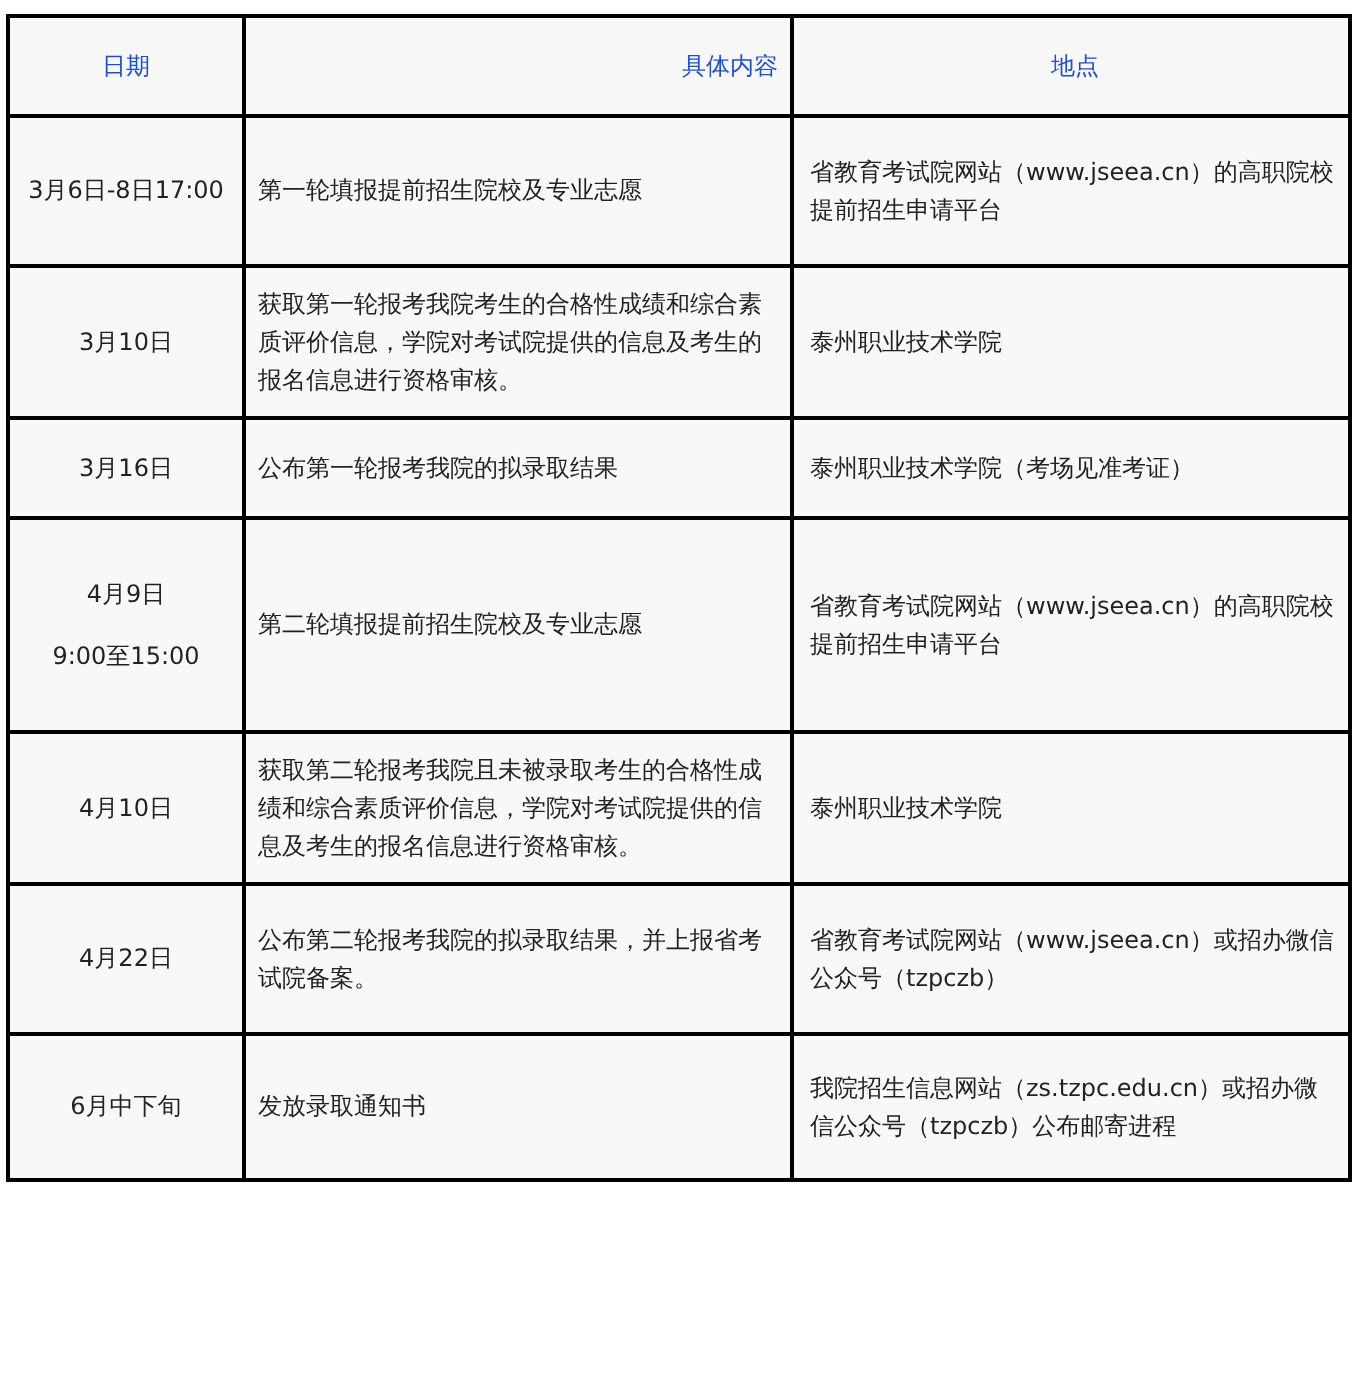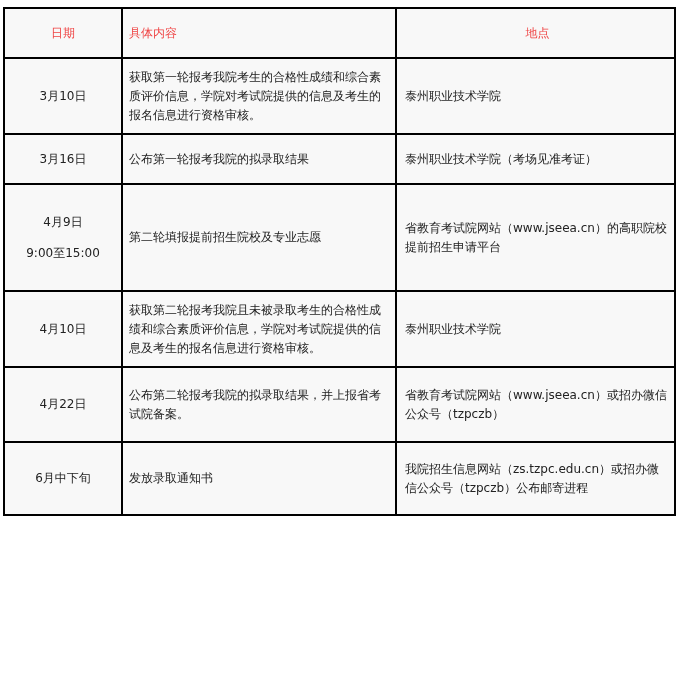--- a/index.html
+++ b/index.html
@@ -28,41 +28,46 @@
       border: 2px solid #000000;
       font-size: 12px;
       font-weight: normal;
       vertical-align: middle;
       line-height: 19px;
       padding: 0;
     }
     .schedule-table th {
       text-align: center;
       height: 48px;
-      color: #ef4444;
+      color: #1d4ed8;
     }
     .col-date { width: 116px; text-align: center; }
     .col-content { width: 260px; text-align: left; padding-left: 6px !important; padding-right: 6px !important; }
     .col-place { text-align: left; padding-left: 8px !important; padding-right: 4px !important; }
     td.col-date { text-align: center; }
     .place-text { line-height: 24px; }
     .date-line2 { display: block; margin-top: 12px; }
   </style>
 </head>
 <body>
 
 <table class="schedule-table">
   <thead>
     <tr>
       <th class="col-date">日期</th>
-      <th class="col-content" style="text-align:left;margin-top:40px;">具体内容</th>
+      <th class="col-content" style="text-align:right;margin-top:40px;">具体内容</th>
       <th class="col-place" style="text-align:center;border-radius:23px;">地点</th>
     </tr>
   </thead>
   <tbody>
+    <tr style="height:75px;">
+      <td class="col-date">3月6日-8日17:00</td>
+      <td class="col-content">第一轮填报提前招生院校及专业志愿</td>
+      <td class="col-place place-text">省教育考试院网站（www.jseea.cn）的高职院校提前招生申请平台</td>
+    </tr>
     <tr style="height:76px;">
       <td class="col-date">3月10日</td>
       <td class="col-content">获取第一轮报考我院考生的合格性成绩和综合素质评价信息，学院对考试院提供的信息及考生的报名信息进行资格审核。</td>
       <td class="col-place place-text">泰州职业技术学院</td>
     </tr>
     <tr style="height:50px;margin-top:14px;">
       <td class="col-date">3月16日</td>
       <td class="col-content">公布第一轮报考我院的拟录取结果</td>
       <td class="col-place place-text">泰州职业技术学院（考场见准考证）</td>
     </tr>

